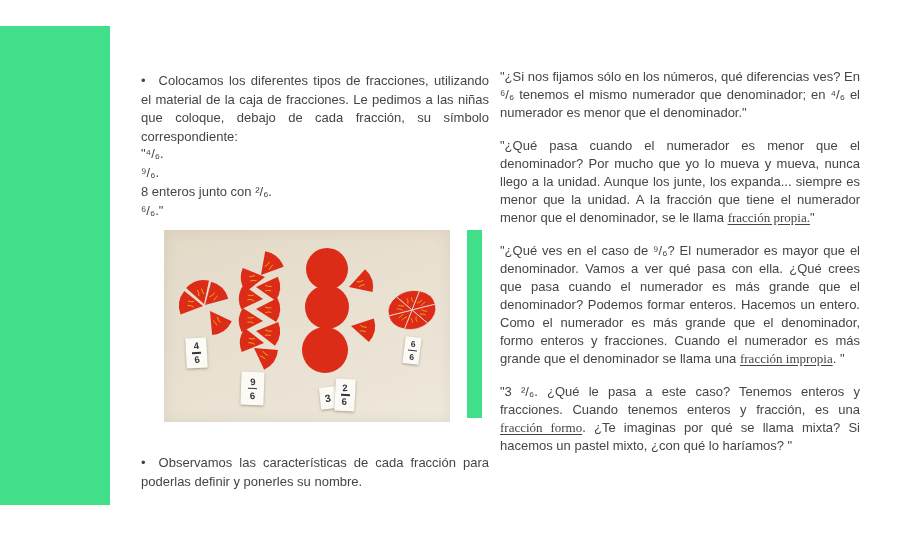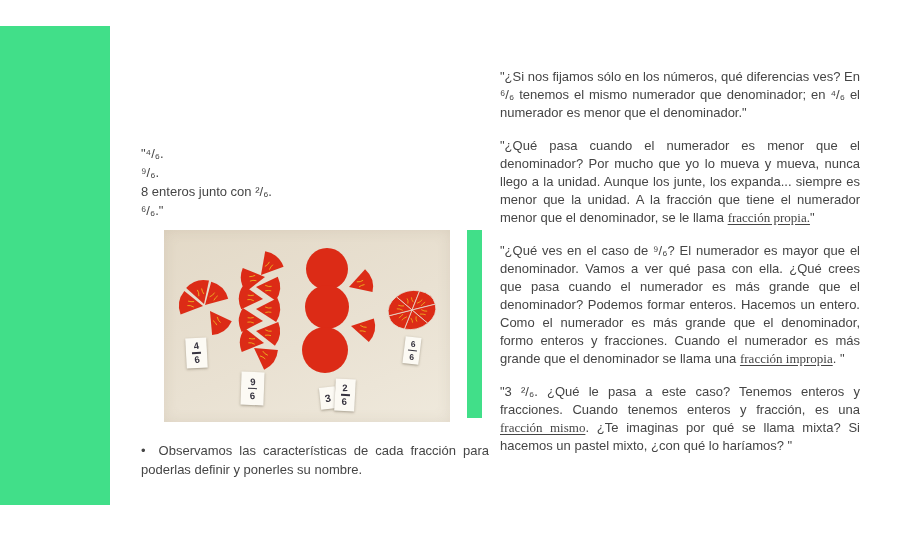--- a/index.html
+++ b/index.html
@@ -4,21 +4,21 @@
 <style>
   html,body{margin:0;padding:0;background:#ffffff;}
   .page{
     position:relative;width:897px;height:535px;background:#ffffff;overflow:hidden;
     font-family:"Liberation Sans","DejaVu Sans",sans-serif;color:#454545;
   }
   .green-rect{position:absolute;left:0;top:26px;width:110px;height:479px;background:#41df89;}
   .green-bar{position:absolute;left:467px;top:230px;width:15px;height:188px;background:#41df89;}
 
   .col-left{position:absolute;left:141px;top:72px;width:348px;}
-  .col-left-bottom{position:absolute;left:141px;top:442px;width:348px;}
+  .col-left-bottom{position:absolute;left:141px;top:454px;width:348px;}
   .quote-block{position:absolute;left:141px;top:144px;width:348px;}
   .col-right{position:absolute;left:500px;top:68px;width:360px;}
 
   .para{font-size:13px;line-height:18px;text-align:justify;margin:0 0 15px 0;hyphens:auto;-webkit-hyphens:auto;}
   .bullet-para{font-size:13px;line-height:18.5px;text-align:justify;margin:0;hyphens:auto;}
   .marker{padding-right:13px;}
   .u{text-decoration:underline;text-underline-offset:2px;font-family:Liberation Serif, serif;}
   .quote-line{font-size:13px;line-height:19px;}
 
   figure.photo{
@@ -42,20 +42,23 @@
   .card .hand{transform:rotate(-6deg);}
 </style>
 </head>
 <body>
 
 <div class="page">
 
   <div class="green-rect"></div>
   <div class="green-bar"></div>
 
+  <div class="col-left">
+    <p class="bullet-para"><span class="marker">•</span><span>Colocamos los diferentes tipos de fracciones, utilizando el material de la caja de fracciones. Le pedimos a las niñas que coloque, debajo de cada fracción, su símbolo correspondiente:</span></p>
+  </div>
 
   <div class="quote-block">
     <div class="quote-line">"⁴/₆.</div>
     <div class="quote-line">⁹/₆.</div>
     <div class="quote-line">8 enteros junto con ²/₆.</div>
     <div class="quote-line">⁶/₆."</div>
   </div>
 
   <figure class="photo">
     <svg width="286" height="192" viewBox="0 0 286 192">
@@ -129,16 +132,16 @@
   </figure>
 
   <div class="col-left-bottom">
     <p class="bullet-para"><span class="marker">•</span><span>Observamos las características de cada fracción para poderlas definir y ponerles su nombre.</span></p>
   </div>
 
   <div class="col-right">
     <p class="para"><span>"¿Si nos fijamos sólo en los números, qué diferencias ves? En ⁶/₆ tenemos el mismo numerador que denominador; en ⁴/₆ el numerador es menor que el denominador."</span></p>
     <p class="para"><span>"¿Qué pasa cuando el numerador es menor que el denominador? Por mucho que yo lo mueva y mueva, nunca llego a la unidad. Aunque los junte, los expanda... siempre es menor que la unidad. A la fracción que tiene el numerador menor que el denominador, se le llama </span><span class="u">fracción propia.</span><span>"</span></p>
     <p class="para"><span>"¿Qué ves en el caso de ⁹/₆? El numerador es mayor que el denominador. Vamos a ver qué pasa con ella. ¿Qué crees que pasa cuando el numerador es más grande que el denominador? Podemos formar enteros. Hacemos un entero. Como el numerador es más grande que el denominador, formo enteros y fracciones. Cuando el numerador es más grande que el denominador se llama una </span><span class="u">fracción impropia</span><span>. "</span></p>
-    <p class="para"><span>"3 ²/₆. ¿Qué le pasa a este caso? Tenemos enteros y fracciones. Cuando tenemos enteros y fracción, es una </span><span class="u">fracción mismo</span><span>. ¿Te imaginas por qué se llama mixta? Si hacemos un pastel mixto, ¿con qué lo haríamos? "</span></p>
+    <p class="para"><span>"3 ²/₆. ¿Qué le pasa a este caso? Tenemos enteros y fracciones. Cuando tenemos enteros y fracción, es una </span><span class="u">fracción formo</span><span>. ¿Te imaginas por qué se llama mixta? Si hacemos un pastel mixto, ¿con qué lo haríamos? "</span></p>
   </div>
 
 </div>
 
 </body></html>

